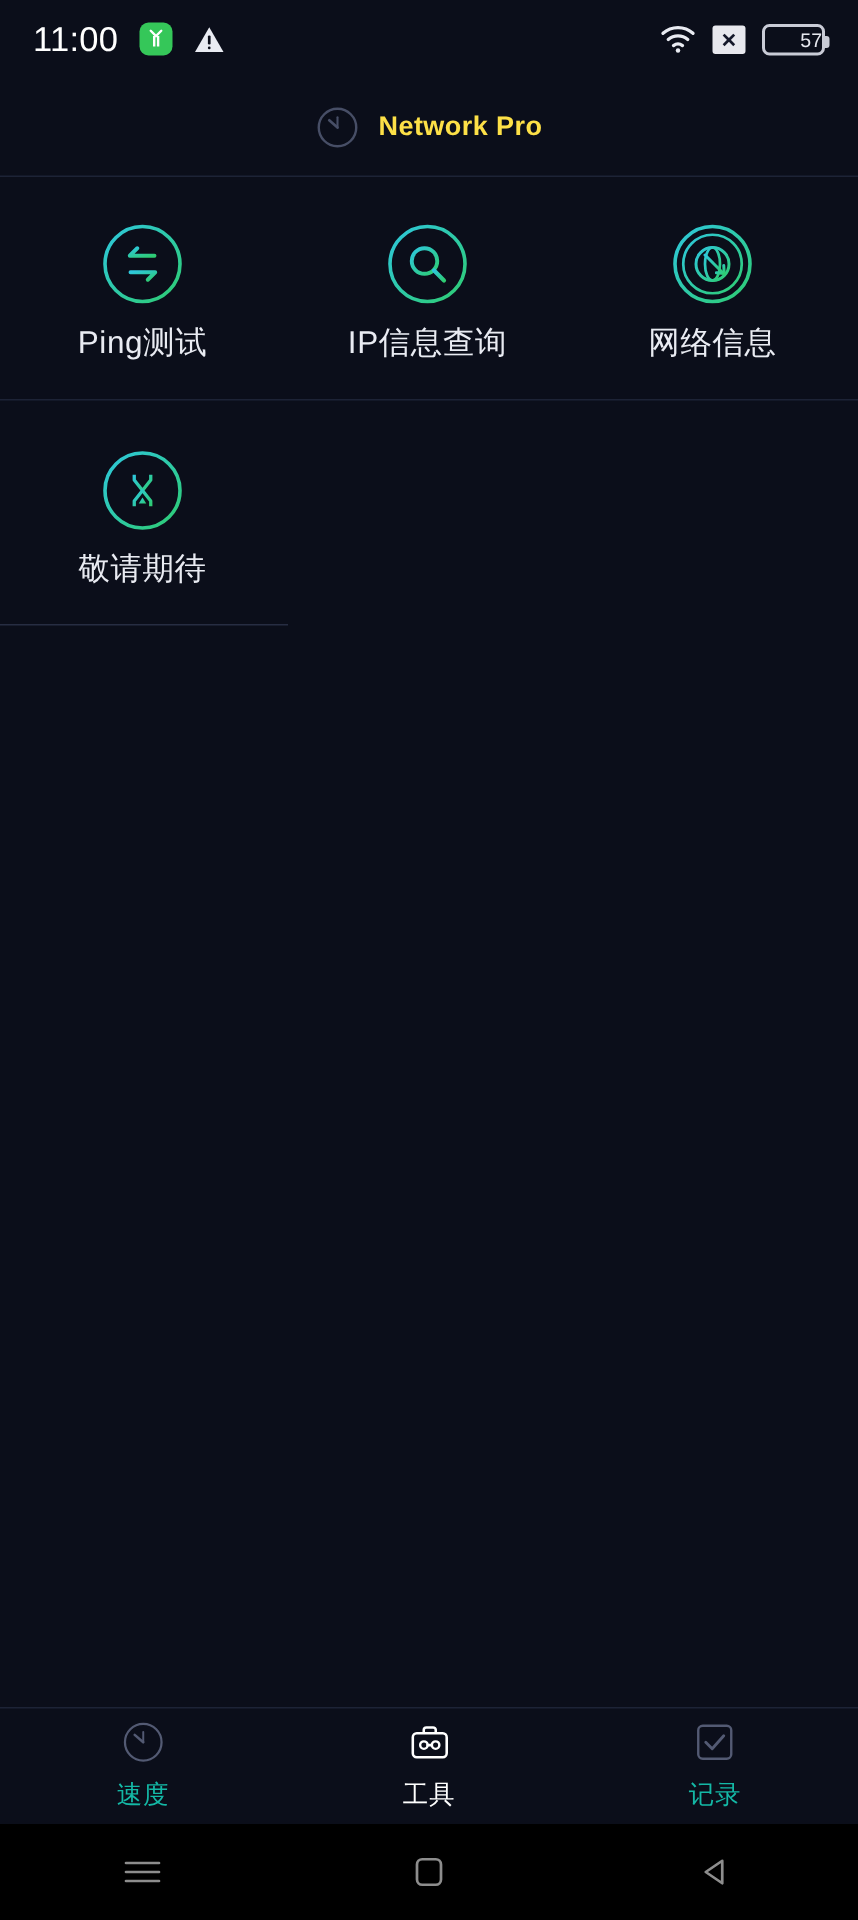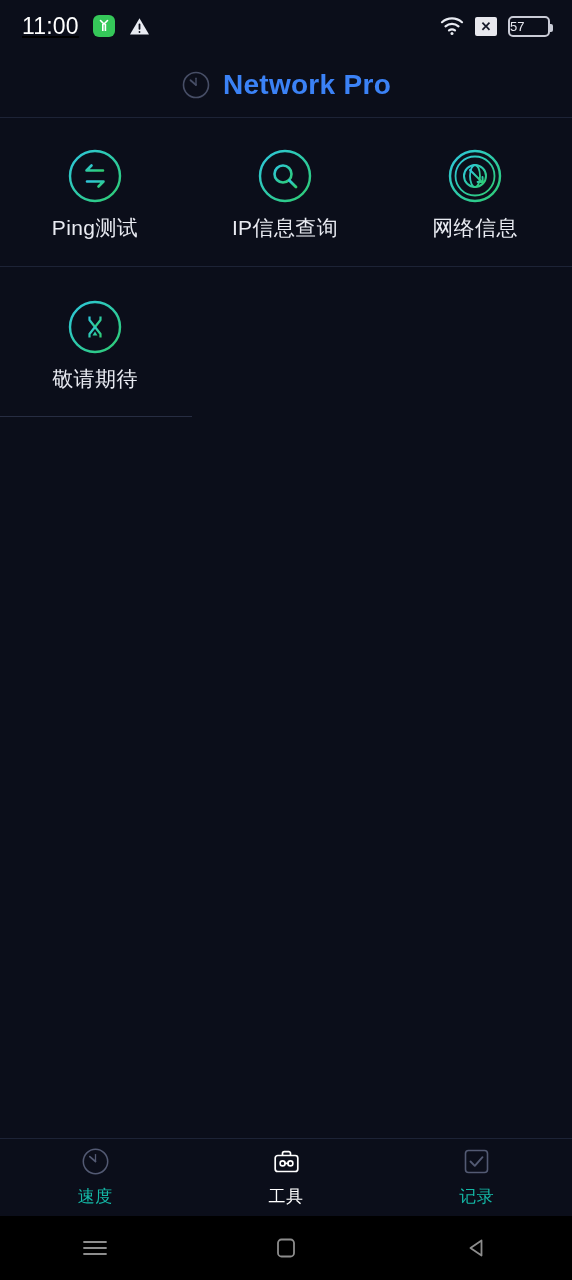--- a/index.html
+++ b/index.html
@@ -16,57 +16,57 @@
     display:flex; flex-direction:column;
   }
 
   
   .statusbar {
     height:52px; flex:0 0 52px;
     display:flex; align-items:center;
     padding:0 22px;
     background:#0b0e1a;
   }
-  .sb-left { display:flex; align-items:center; gap:14px;text-decoration:underline; }
+  .sb-left { display:flex; align-items:center; gap:14px; }
   .sb-right { display:flex; align-items:center; gap:11px; margin-left:auto; }
   .sb-time {
     color:#ffffff; font-size:23px; font-weight:400;
     letter-spacing:.2px; line-height:1;
   }
   .green-badge {
     width:22px; height:22px; border-radius:6px;
     background:#35c759; position:relative; flex:0 0 22px;
   }
   .warn-tri { width:21px; height:21px; flex:0 0 21px; }
   .wifi-ic { width:24px; height:20px; }
   .x-box {
     width:22px; height:19px; background:#e8e8ee; border-radius:2px;
     display:flex; align-items:center; justify-content:center;
     color:#15182a; font-size:13px; font-weight:700; line-height:1;
     font-family:"Liberation Sans",sans-serif;
   }
   .battery {
     width:42px; height:21px; border:2px solid #c9cbd6; border-radius:5px;
-    display:flex; align-items:center; justify-content:flex-start;
+    display:flex; align-items:center; justify-content:flex-end;
     position:relative;
   }
   .battery:after {
     content:""; position:absolute; right:-5px; top:6px;
     width:3px; height:8px; background:#c9cbd6; border-radius:0 2px 2px 0;
   }
   .battery span { color:#e6e7ee; font-size:13px; font-weight:400; line-height:1; }
 
   
   .titlebar {
     height:66px; flex:0 0 66px;
     display:flex; align-items:center; justify-content:center; gap:12px;
     border-bottom:1px solid #1d2336;
   }
   .title-txt {
-    color:#3b82f6; font-size:28px; font-weight:700; letter-spacing:.3px;
+    color:#fde047; font-size:18px; font-weight:700; letter-spacing:.3px;
   }
   .gauge-ic { width:30px; height:30px; }
 
   
   .content { flex:1 1 auto; position:relative; }
   .tool-row {
     display:flex;
     padding:30px 0 24px 0;
     position:relative;
   }

